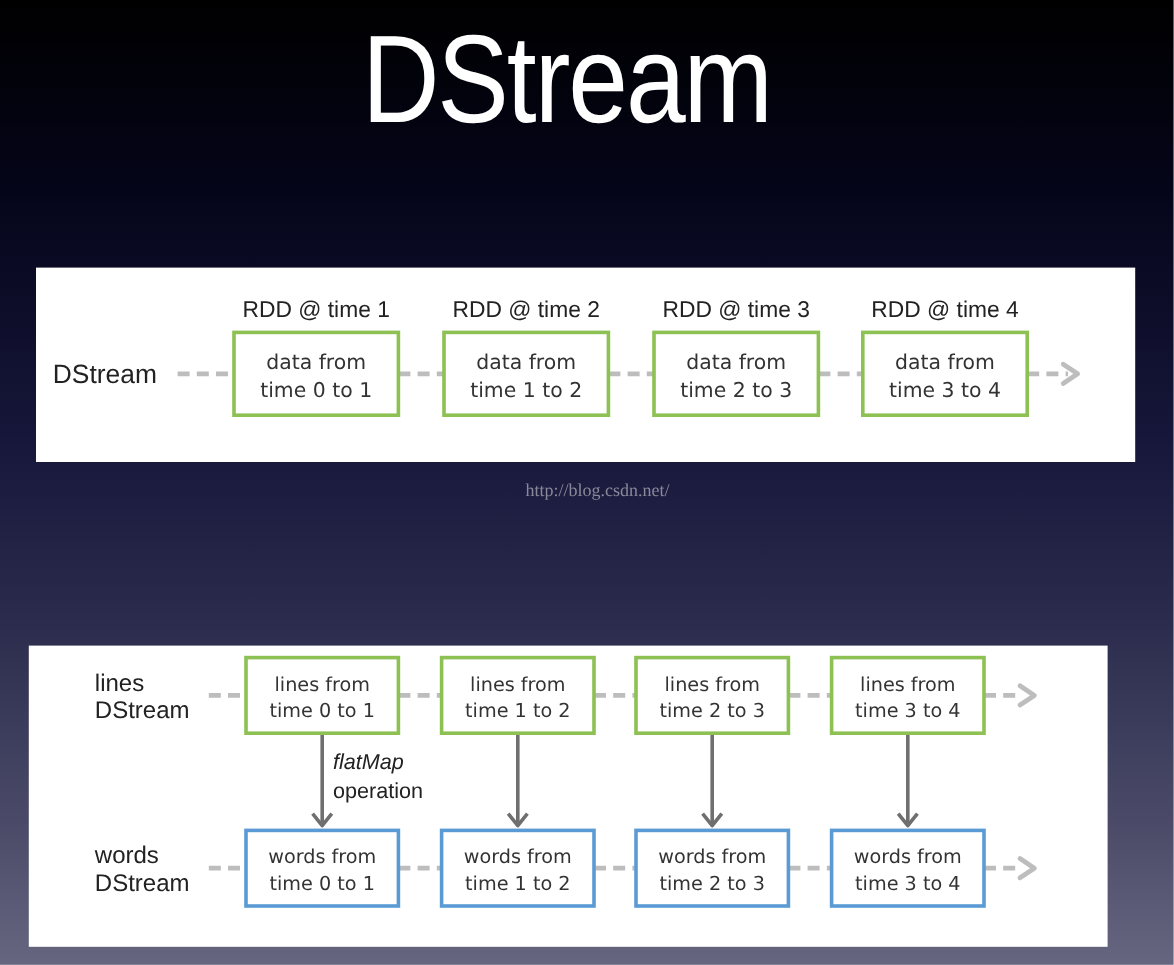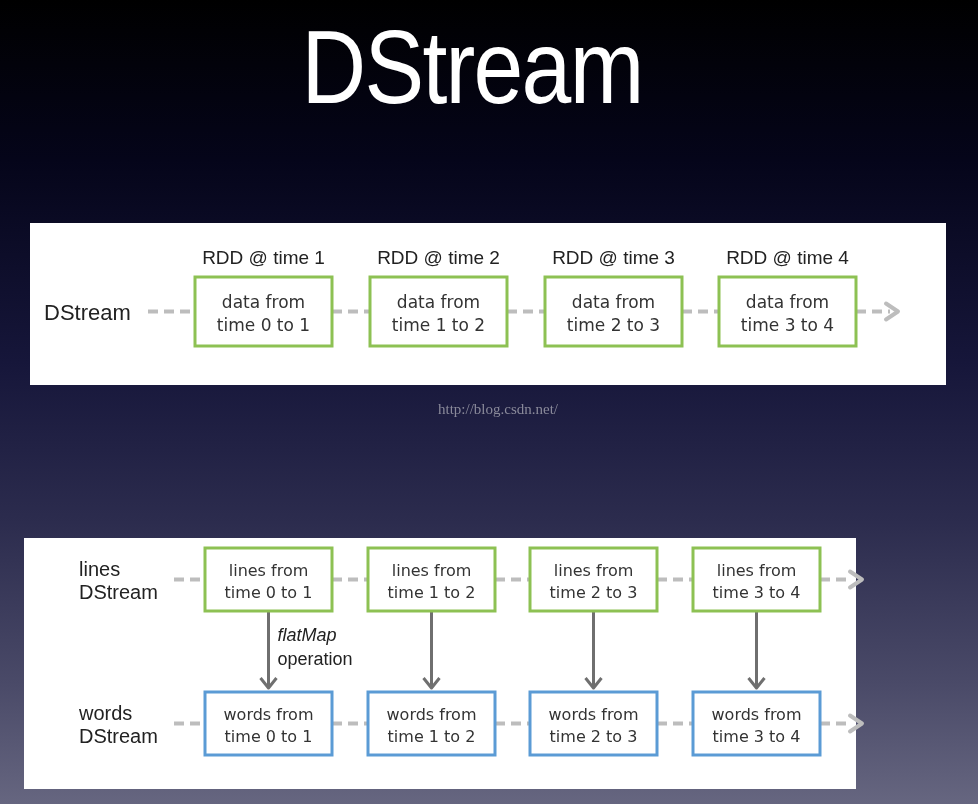--- a/index.html
+++ b/index.html
@@ -9,21 +9,21 @@
     font-family: "Liberation Sans", sans-serif;
   }
   .title {
     position: absolute; left: 0; width: 944px; top: 8px; text-align: center;
     color: #ffffff; font-size: 104px; font-weight: 300; letter-spacing: -2px;
     font-family: "Liberation Sans", sans-serif;
     transform: scaleX(0.86); transform-origin: 472px 0;
   }
   .panel { position: absolute; background: #ffffff; }
   #panel1 { left: 30px; top: 223px; width: 916px; height: 162px; }
-  #panel2 { left: 24px; top: 538px; width: 832px; height: 251px; }
+  #panel2 { left: 24px; top: 538px; width: 899px; height: 251px; }
   svg { position: absolute; left: 0; top: 0; }
   .watermark {
     position: absolute; left: 0; width: 996px; top: 401px; text-align: center;
     color: #8a8a9a; font-size: 15px; font-family: "Liberation Serif", serif;
   }
   .lbl { font-family: "Liberation Sans", sans-serif; fill: #222; }
   .boxtxt { font-family: "DejaVu Sans", sans-serif; fill: #333; }
 </style>
 </head>
 <body>

